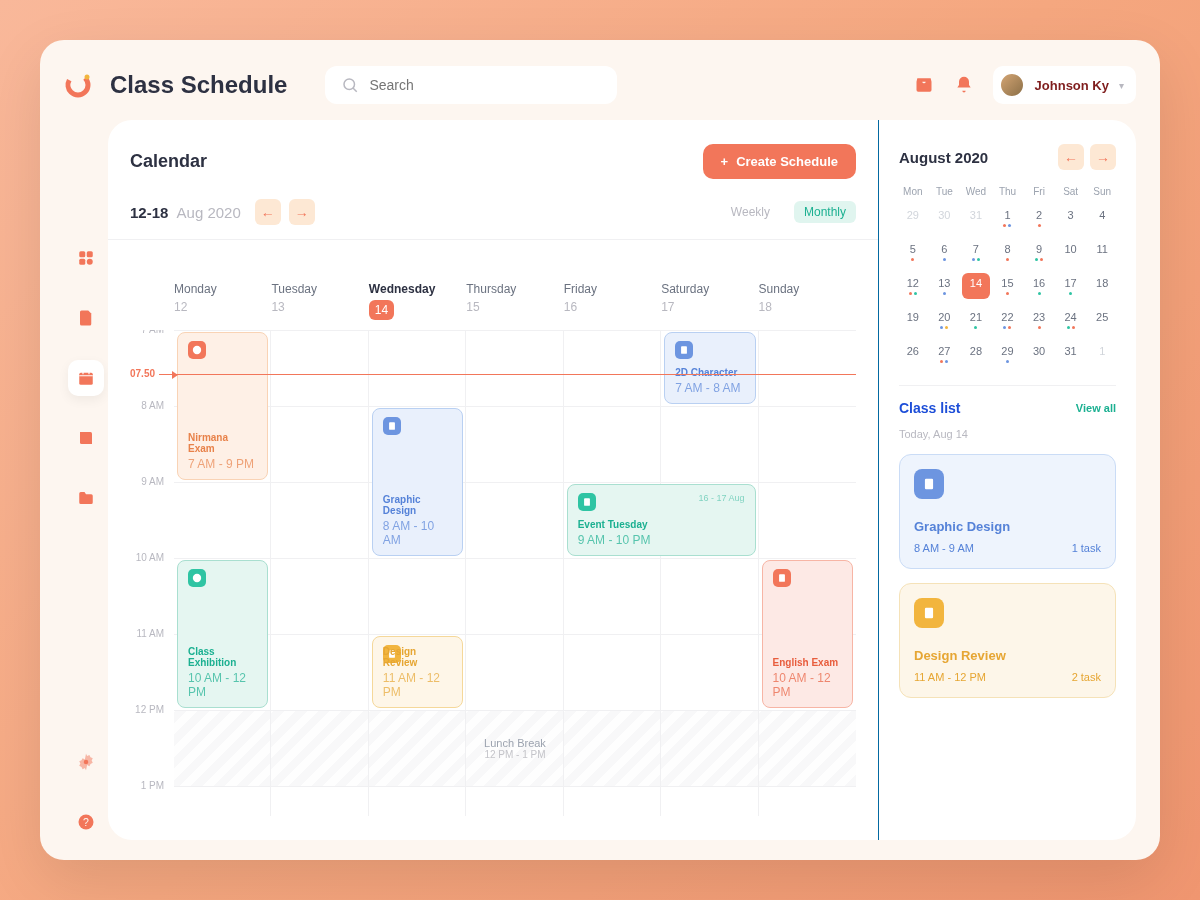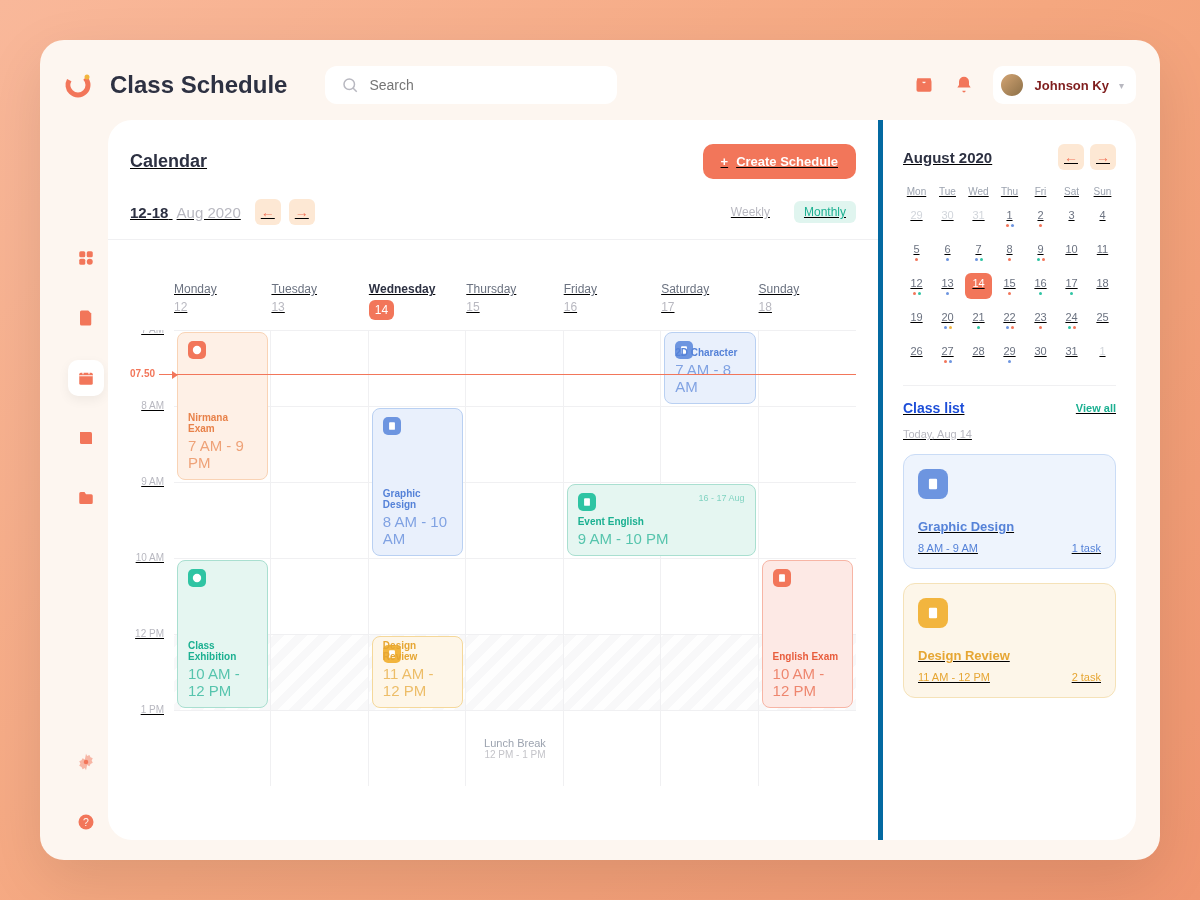--- a/index.html
+++ b/index.html
@@ -102,21 +102,20 @@
 .nav-item.active { background: #fff; box-shadow: 0 4px 12px rgba(0,0,0,0.06); }
 .nav-item svg { fill: #f2765a; width: 18px; height: 18px; }
 
 .main {
   flex: 1;
   background: #fff;
   border-radius: 24px;
   display: flex;
   min-height: 0;
   overflow: hidden;
-  text-decoration: underline;
 }
 .calendar-col {
   flex: 1;
   padding: 24px 22px;
   display: flex;
   flex-direction: column;
   min-width: 0;
 }
 .cal-head {
   display: flex;
@@ -264,41 +263,41 @@
   z-index: 3;
 }
 .event .eicon {
   width: 18px; height: 18px;
   border-radius: 5px;
   display: flex; align-items: center; justify-content: center;
   margin-bottom: 6px;
 }
 .event .eicon svg { fill: #fff; width: 10px; height: 10px; }
 .event .etitle { font-weight: 600; margin-bottom: 3px; }
-.event .etime { font-size: 15px; opacity: 0.7; }
+.event .etime { font-size: 12px; opacity: 0.7; }
 .event .edate {
   position: absolute;
   top: 8px; right: 10px;
   font-size: 9px;
   opacity: 0.5;
 }
 .ev-orange { background: #fef0e6; border-color: #f9d3b5; color: #e8824a; }
 .ev-orange .eicon { background: #f2765a; }
 .ev-red { background: #fde9e5; border-color: #f7b5a5; color: #e85d3d; }
 .ev-red .eicon { background: #f2765a; }
 .ev-blue { background: #e9f0fc; border-color: #b9d0f2; color: #5582d8; }
 .ev-blue .eicon { background: #6d95e0; }
 .ev-green { background: #e5f6f1; border-color: #a9dfd0; color: #1bb091; }
 .ev-green .eicon { background: #2fc4a3; }
 .ev-yellow { background: #fef6e8; border-color: #f5d89a; color: #e6a633; }
 .ev-yellow .eicon { background: #f2b53e; }
 
 .side-col {
   width: 258px;
-  border-left: 5px solid #0369a1;
+  border-left: 1px solid #0369a1;
   padding: 24px 20px;
   display: flex;
   flex-direction: column;
 }
 .mini-head {
   display: flex;
   align-items: center;
   justify-content: space-between;
 }
 .mini-title { font-size: 15px; font-weight: 700; color: #2d3142; }
@@ -549,20 +548,30 @@
               <div class="hour-row ">
     <div class="hour-label">10 AM</div>
     <div class="hour-cell"></div>
                 <div class="hour-cell"></div>
                 <div class="hour-cell"></div>
                 <div class="hour-cell"></div>
                 <div class="hour-cell"></div>
                 <div class="hour-cell"></div>
                 <div class="hour-cell"></div>
   </div>
+              <div class="hour-row ">
+    <div class="hour-label">11 AM</div>
+    <div class="hour-cell"></div>
+                <div class="hour-cell"></div>
+                <div class="hour-cell"></div>
+                <div class="hour-cell"></div>
+                <div class="hour-cell"></div>
+                <div class="hour-cell"></div>
+                <div class="hour-cell"></div>
+  </div>
               <div class="hour-row break-row">
     <div class="hour-label">12 PM</div>
     <div class="hour-cell"></div>
                 <div class="hour-cell"></div>
                 <div class="hour-cell"></div>
                 <div class="hour-cell"></div>
                 <div class="hour-cell"></div>
                 <div class="hour-cell"></div>
                 <div class="hour-cell"></div>
   </div>
@@ -624,21 +633,21 @@
     </div>
     <div class="event ev-green" style="left:calc(44px + calc((100% - 44px)/7) * 4 + 3px);width:calc(calc((100% - 44px)/7) * 2 - 6px);top:154px;height:72px">
       <div class="eicon">
                   <svg viewBox="0 0 24 24">
                     <rect x="5" y="3" width="14" height="18" rx="2"></rect>
                     <path d="M9 8h6M9 12h6M9 16h4" stroke="#fff" stroke-width="1.5"></path>
                   </svg>
                 </div>
       <div class="edate">16 - 17 Aug</div>
       <div style="position:absolute;bottom:8px;left:10px;right:10px">
-        <div class="etitle">Event English</div>
+        <div class="etitle">Event Tuesday</div>
         <div class="etime">9 AM - 10 PM</div>
       </div>
     </div>
     <div class="event ev-green" style="left:calc(44px + calc((100% - 44px)/7) * 0 + 3px);width:calc(calc((100% - 44px)/7) * 1 - 6px);top:230px;height:148px">
       <div class="eicon">
                   <svg viewBox="0 0 24 24">
                     <circle cx="12" cy="12" r="10"></circle>
                     <path d="M8 12l3 3 5-6" stroke="#fff" fill="none" stroke-width="2"></path>
                   </svg>
                 </div>

